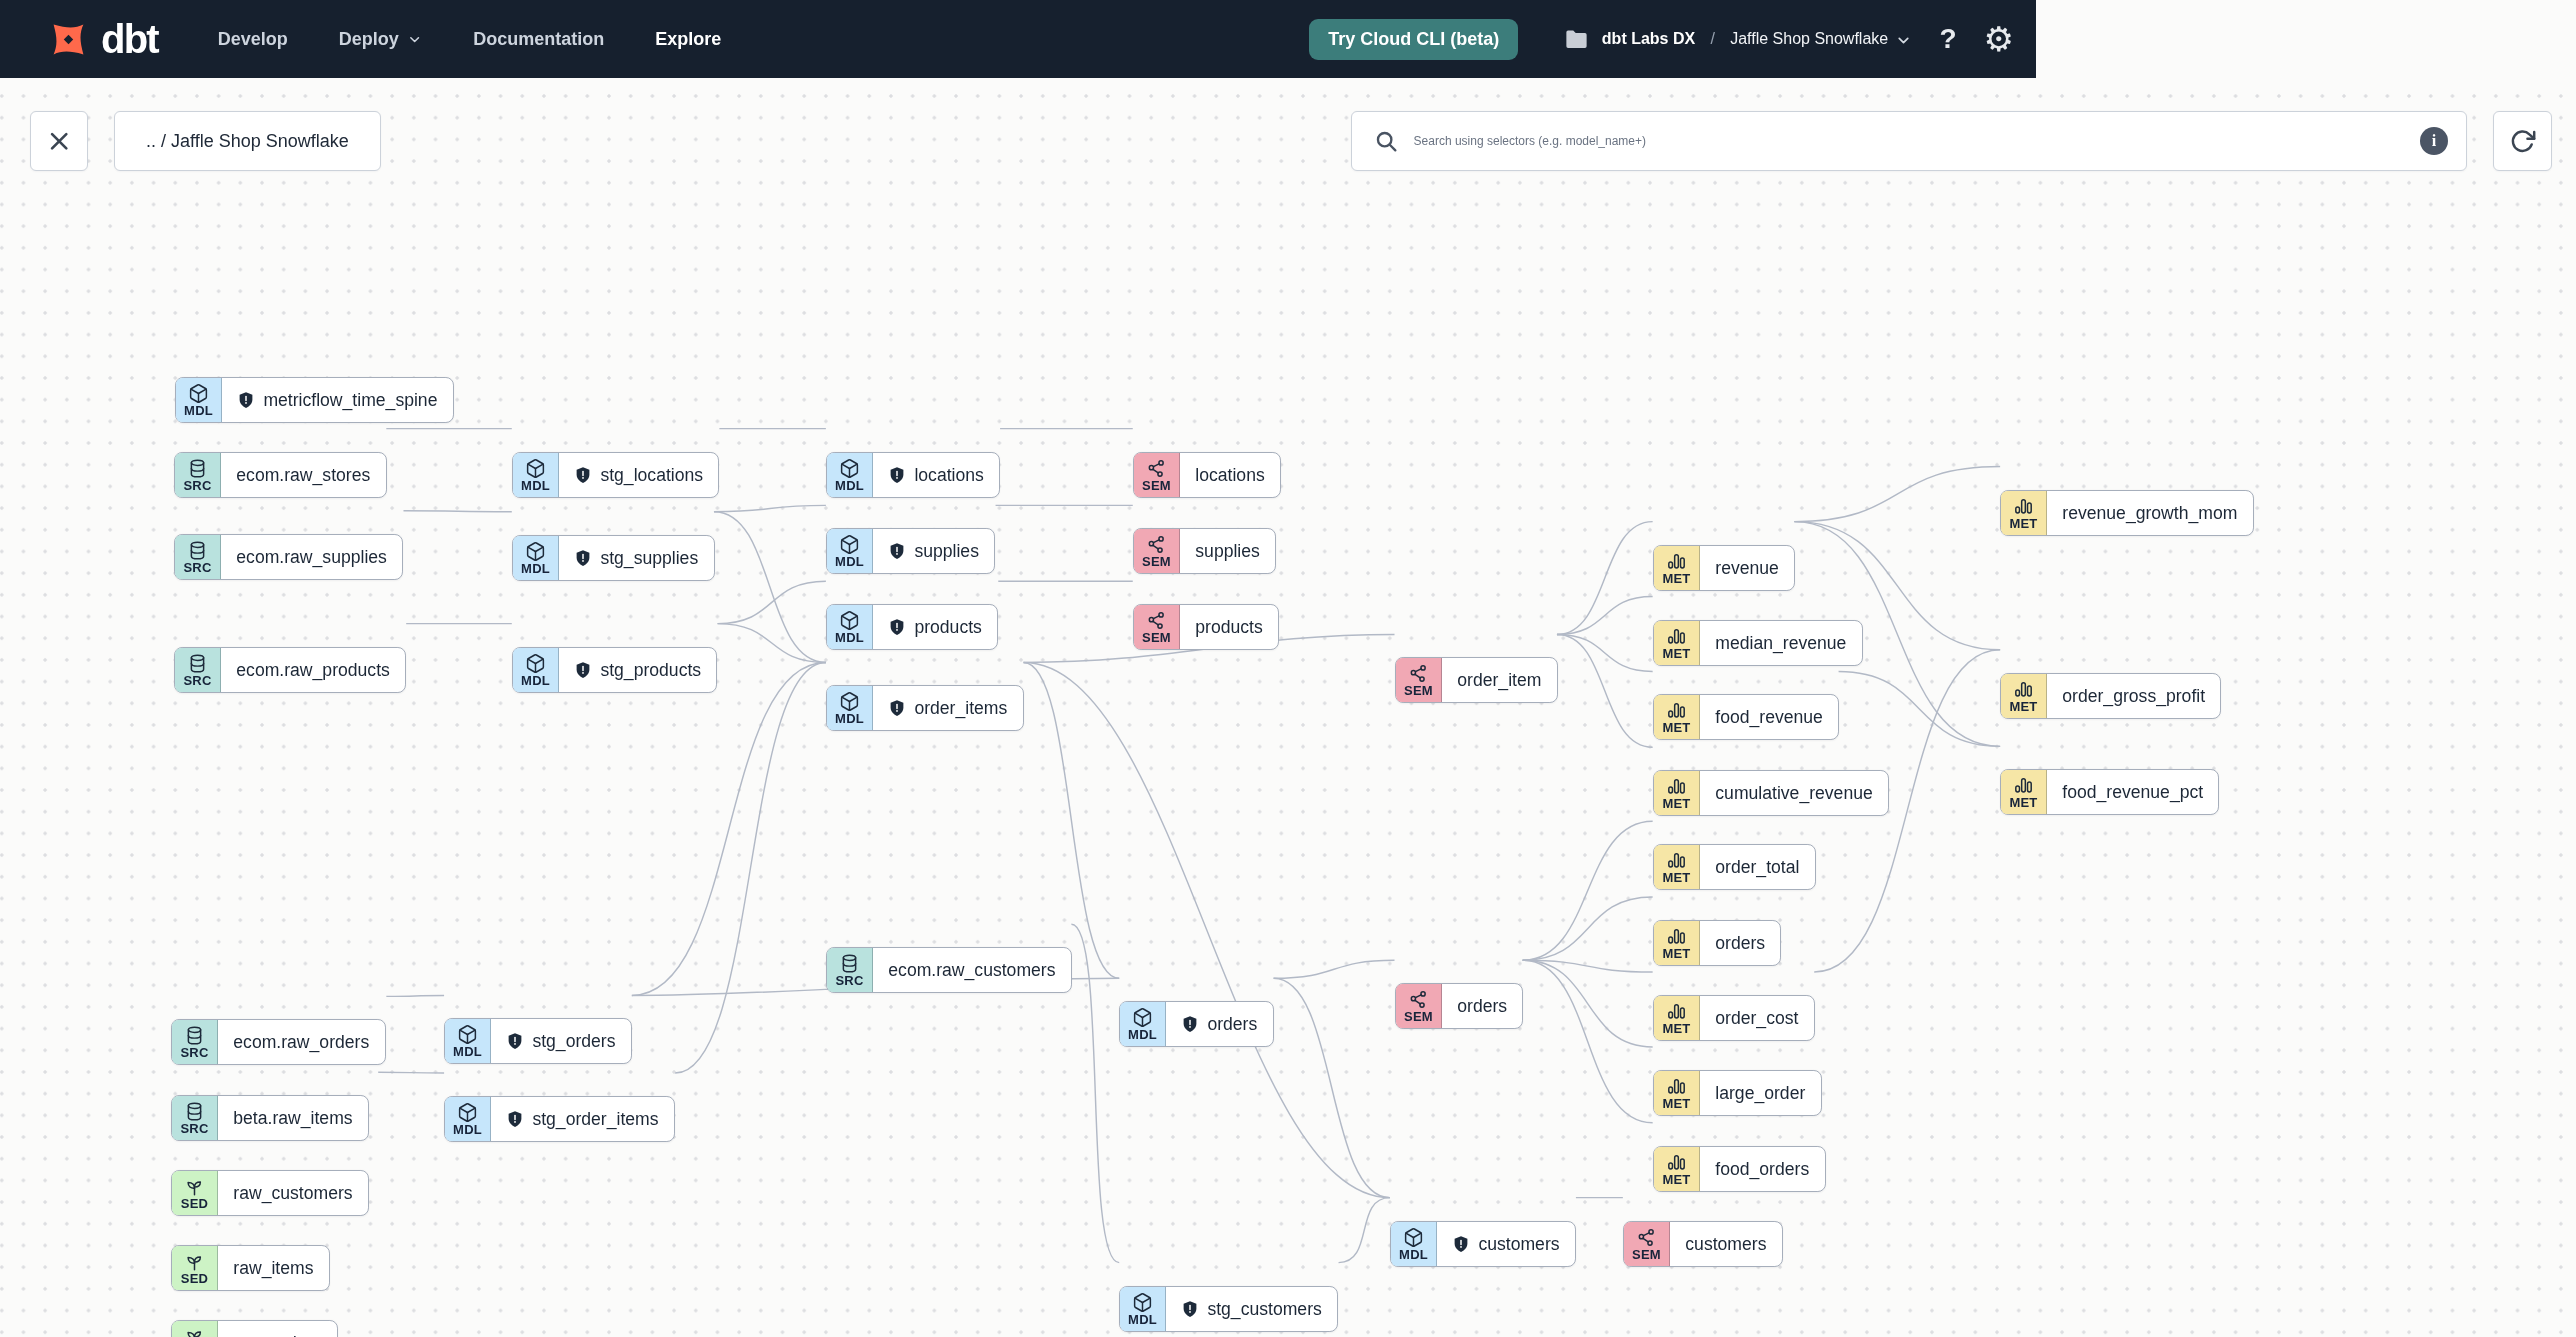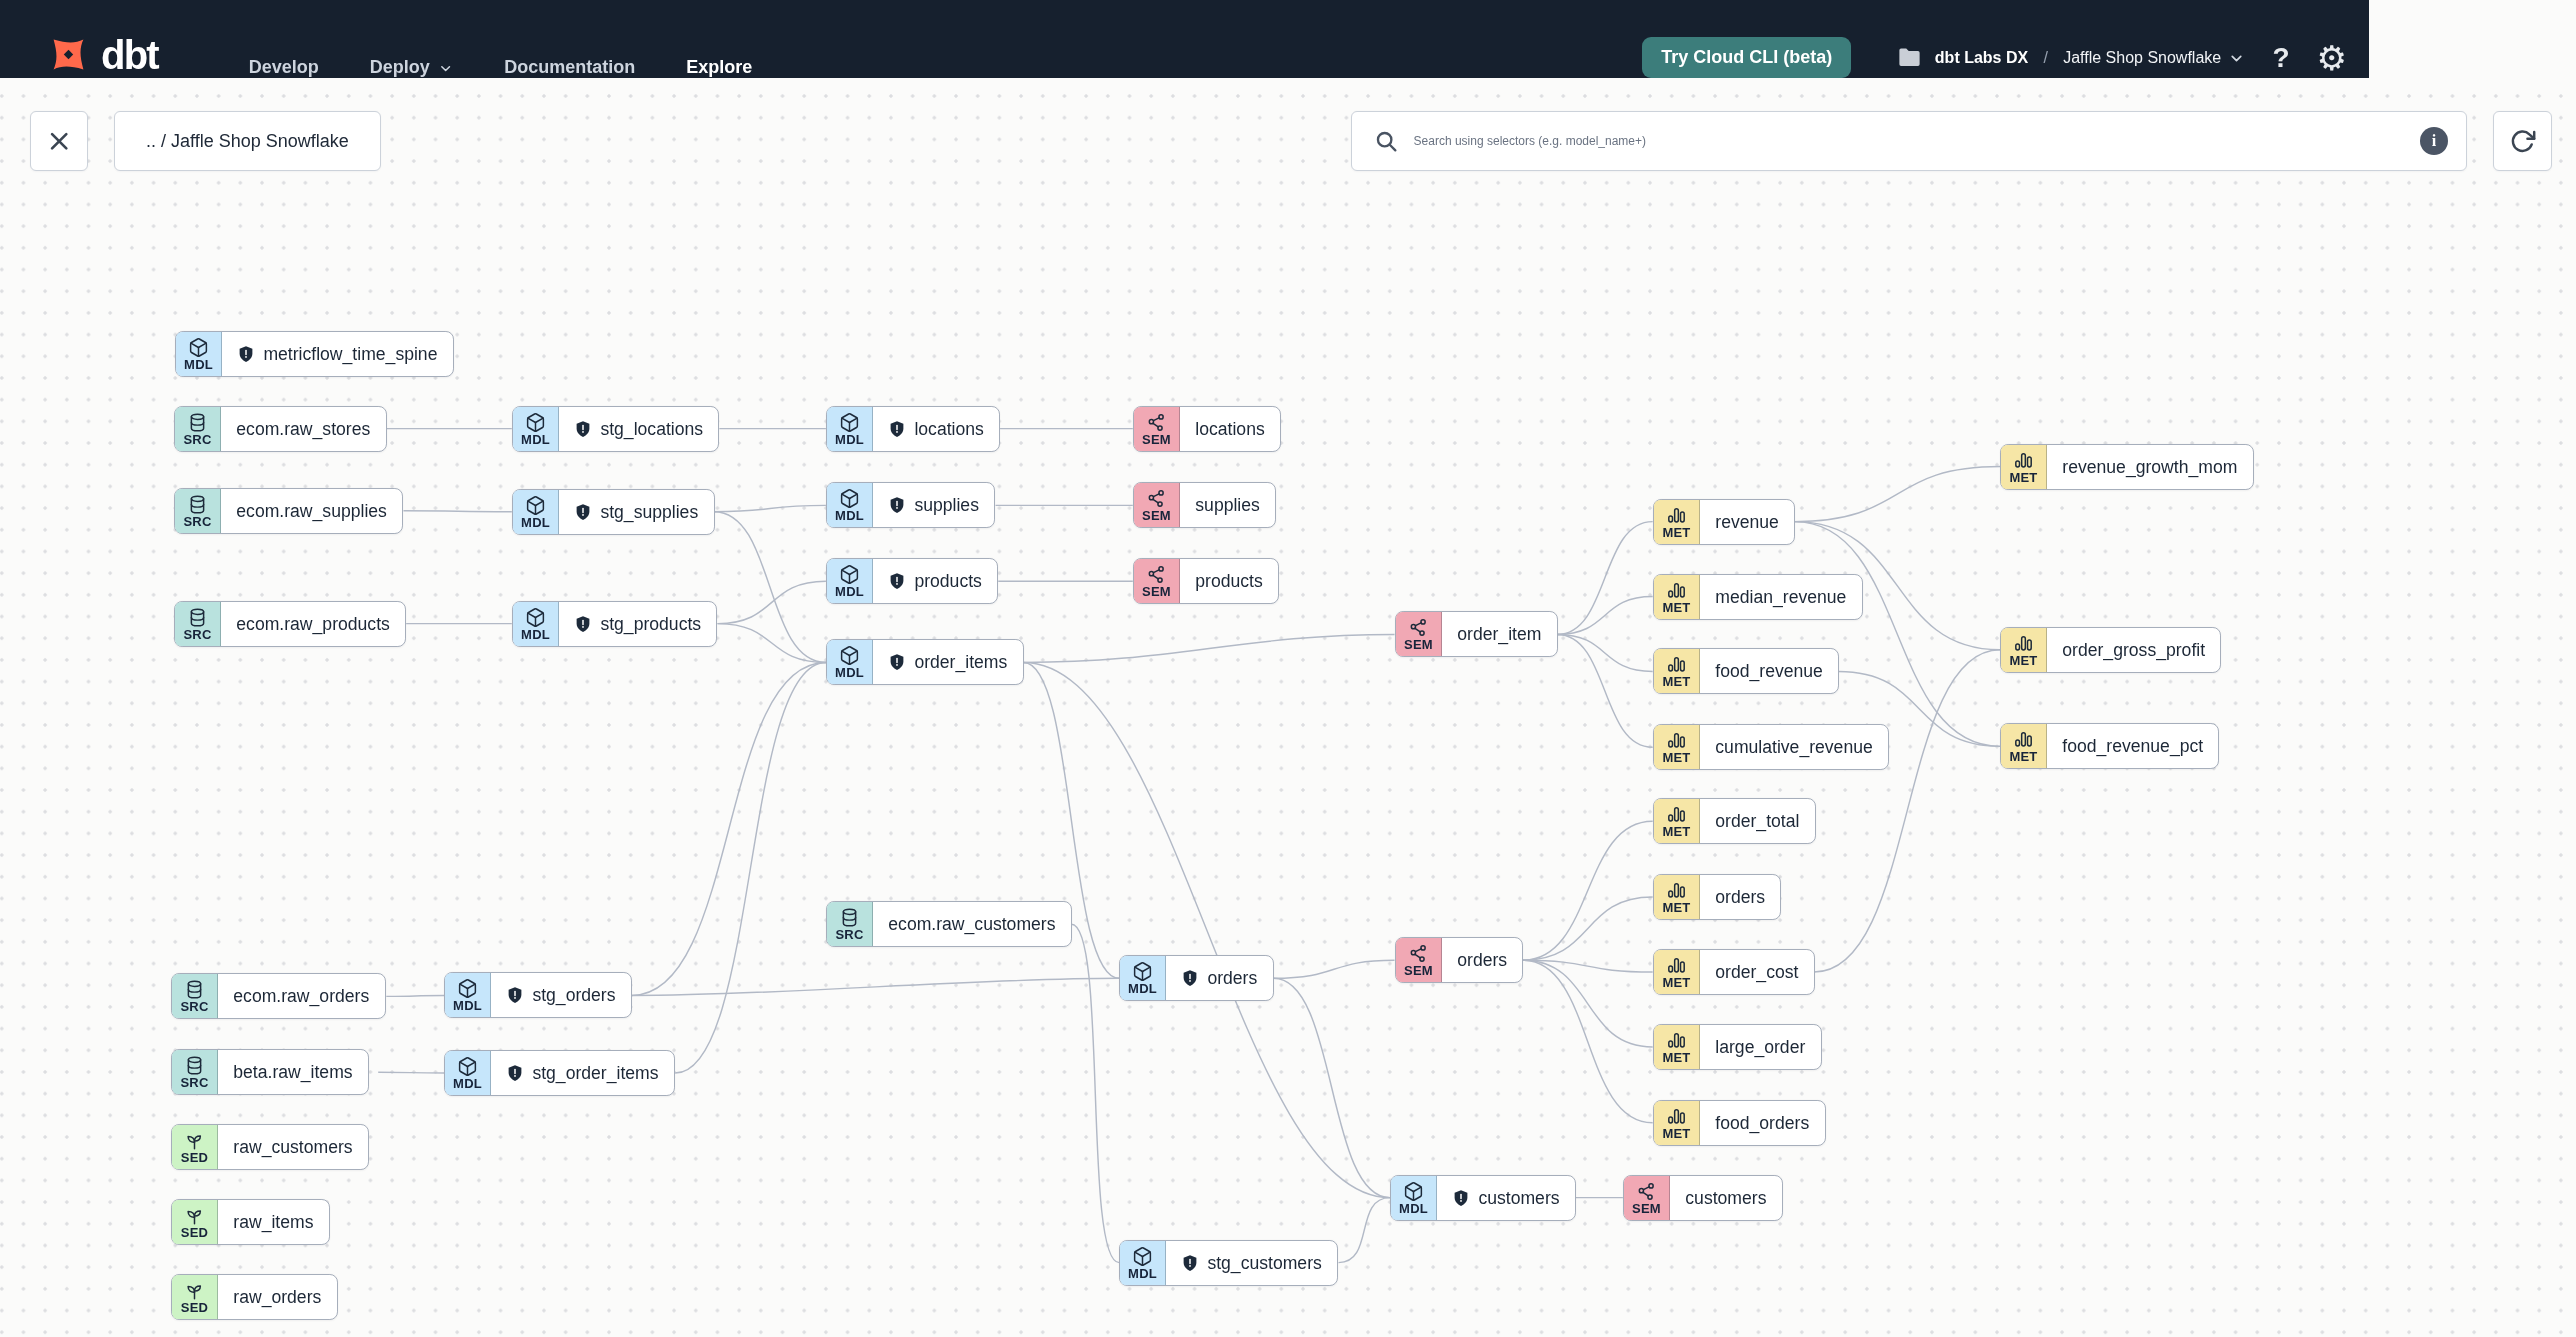--- a/index.html
+++ b/index.html
@@ -9,22 +9,22 @@
     --node-border:#a6aebb; --node-label-bg:#ffffff; --node-text:#1c2736;
     --edge:#b2b9c6; --kind-src:#b9e2de; --kind-mdl:#c6e6fb; --kind-sem:#f1a8b4;
     --kind-met:#f6e6a6; --kind-sed:#cdf3c5; --control-border:#ccd2da;
     --control-text:#3c4654; --placeholder:#6a7382; --info-bg:#4b5565;
   }
   *{box-sizing:border-box}
   html,body{margin:0;padding:0;width:2576px;height:1338px;overflow:hidden;
     font-family:"Liberation Sans","DejaVu Sans",sans-serif;background:var(--canvas-bg);}
 
   
-  .navbar{position:absolute;top:0;left:0;width:2369px;height:78px;background:var(--navbar-bg);
-    display:flex;align-items:flex-end;z-index:30;gap:31px;}
+  .navbar{position:absolute;top:0;left:0;width:2036px;height:78px;background:var(--navbar-bg);
+    display:flex;align-items:center;z-index:30;}
   .logo{display:flex;align-items:center;gap:9px;margin-left:45px;cursor:pointer;}
   .logo-text{color:#fff;font-size:40px;font-weight:bold;letter-spacing:-1.8px;line-height:1;}
   .nav-menu{display:flex;gap:51px;margin-left:60px;}
   .nav-item{color:var(--navbar-text);font-size:18px;font-weight:600;display:flex;align-items:center;
     gap:8.1px;cursor:pointer;white-space:nowrap;}
   .nav-item.active{color:var(--navbar-text-active);font-weight:700;}
   .nav-item .chev{width:15.3px;height:15.3px;margin-top:1.8px;}
   .nav-right{margin-left:auto;display:flex;align-items:center;gap:27px;margin-right:22px;}
   .cta-btn{background:var(--cta-bg);color:var(--cta-text);font-size:18px;font-weight:600;
     padding:10px 19px;border-radius:9px;cursor:pointer;white-space:nowrap;margin-right:18px;}
@@ -55,21 +55,21 @@
   #refresh-btn{left:2493px;top:111px;width:59px;height:60px;}
 
   
   #canvas{position:absolute;left:0;top:78px;width:2576px;height:1260px;
     background-image:radial-gradient(circle,var(--grid-dot) 1.5px,transparent 1.7px);
     background-size:21.7px 21.7px;background-position:12.6px 7.2px;z-index:1;cursor:grab;}
   #edges{position:absolute;left:0;top:0;width:2576px;height:1260px;pointer-events:none;}
   #edges path{fill:none;stroke:var(--edge);stroke-width:1.6px;}
   .node{position:absolute;display:flex;height:46px;border:1.4px solid var(--node-border);
     border-radius:8.1px;background:var(--node-label-bg);box-shadow:0 0.9px 1.8px rgba(20,28,40,.05);
-    cursor:pointer;z-index:5;}
+    cursor:pointer;z-index:5;margin-top:46px;}
   .icon-sec{width:46px;flex:none;display:flex;flex-direction:column;align-items:center;
     justify-content:center;border-right:0.9px solid rgba(30,42,58,.28);border-radius:6.3px 0 0 6.3px;
     padding-top:1.8px;}
   .icon-sec svg{width:21px;height:21px;display:block;}
   .icon-sec .kind{font-size:13px;font-weight:600;color:#17243a;line-height:1.15;letter-spacing:0.2px;}
   .label-sec{display:flex;align-items:center;padding:0 15.3px;gap:8.1px;font-size:17.6px;
     font-weight:500;color:var(--node-text);white-space:nowrap;}
   .shield{width:18px;height:18px;flex:none;display:block;}
   .kind-SRC .icon-sec{background:var(--kind-src);text-align:right;}
   .kind-MDL .icon-sec{background:var(--kind-mdl);}

